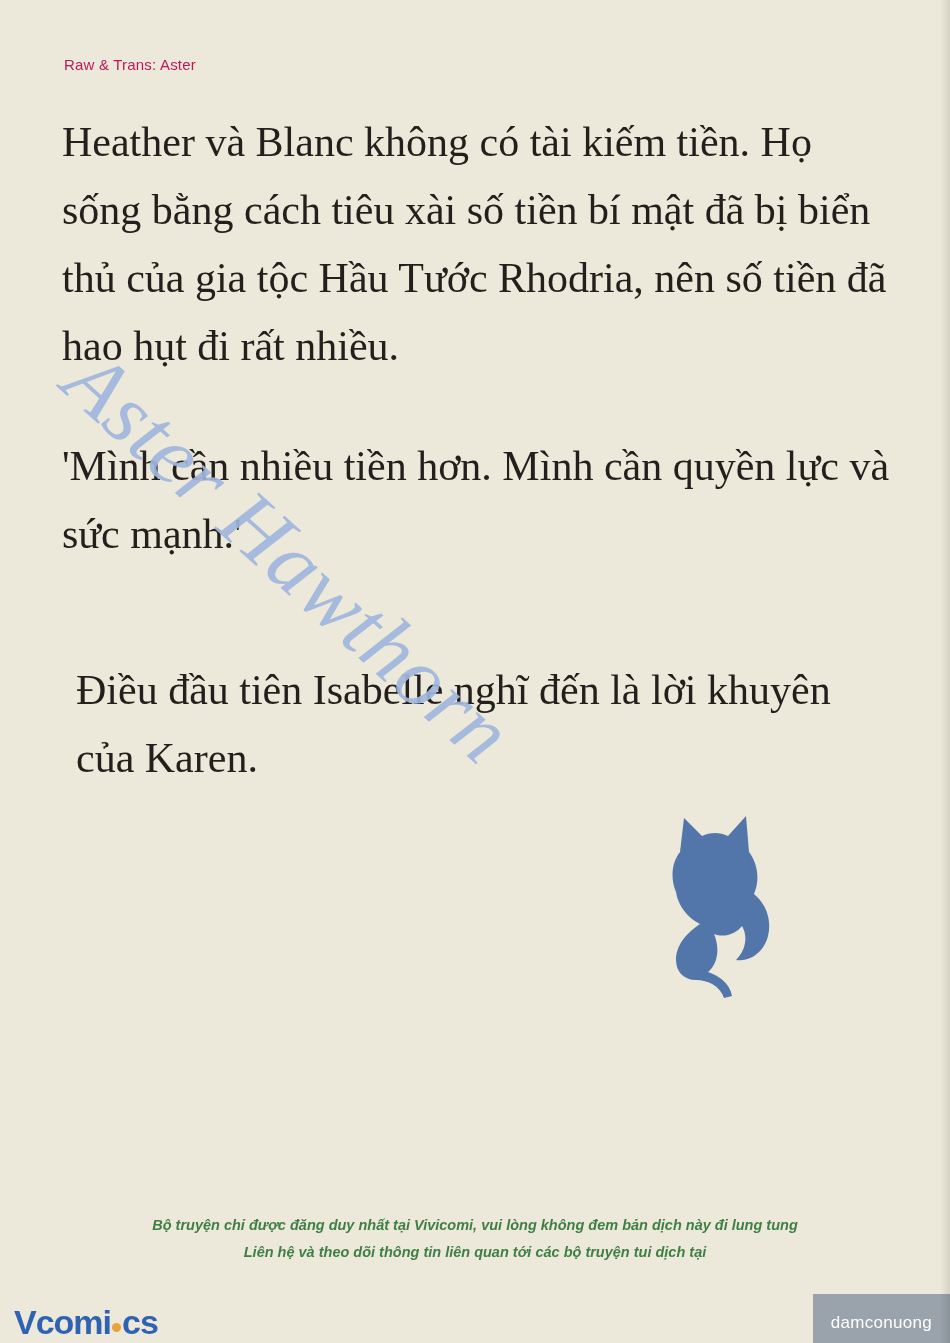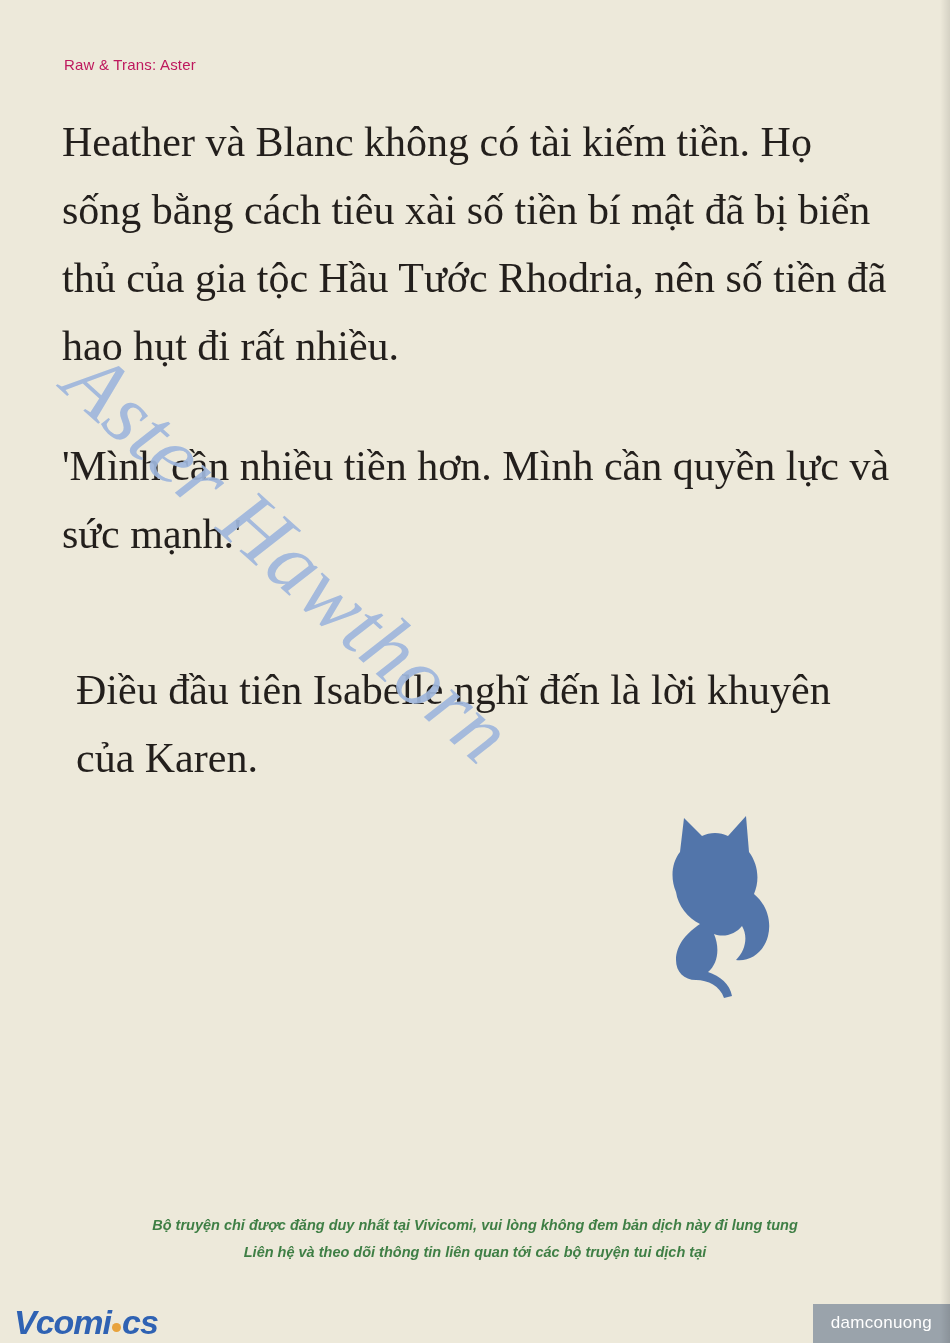--- a/index.html
+++ b/index.html
@@ -112,21 +112,20 @@
     height: 60px;
   }
 
   .logo {
     position: absolute;
     left: 14px;
     bottom: 4px;
     font-family: "Liberation Sans", sans-serif;
     font-size: 34px;
     font-weight: bold;
-    font-style: italic;
     color: #2f62b3;
     letter-spacing: -1px;
     line-height: 1;
   }
   .logo .v {
     color: #2f62b3;
   }
   .logo .dot {
     display: inline-block;
     width: 9px;
@@ -138,21 +137,21 @@
   }
 
   .brand-tag {
     position: absolute;
     right: 0;
     bottom: 0;
     background: #9aa3ab;
     color: #ffffff;
     font-family: "Liberation Sans", sans-serif;
     font-size: 17px;
-    padding: 9px 18px 10px 18px;
+    padding: 19px 18px 10px 18px;
     letter-spacing: 0.3px;
   }
 </style>
 </head>
 <body>
 
 <div class="page">
 
   <div class="credit">Raw &amp; Trans: Aster</div>
 

